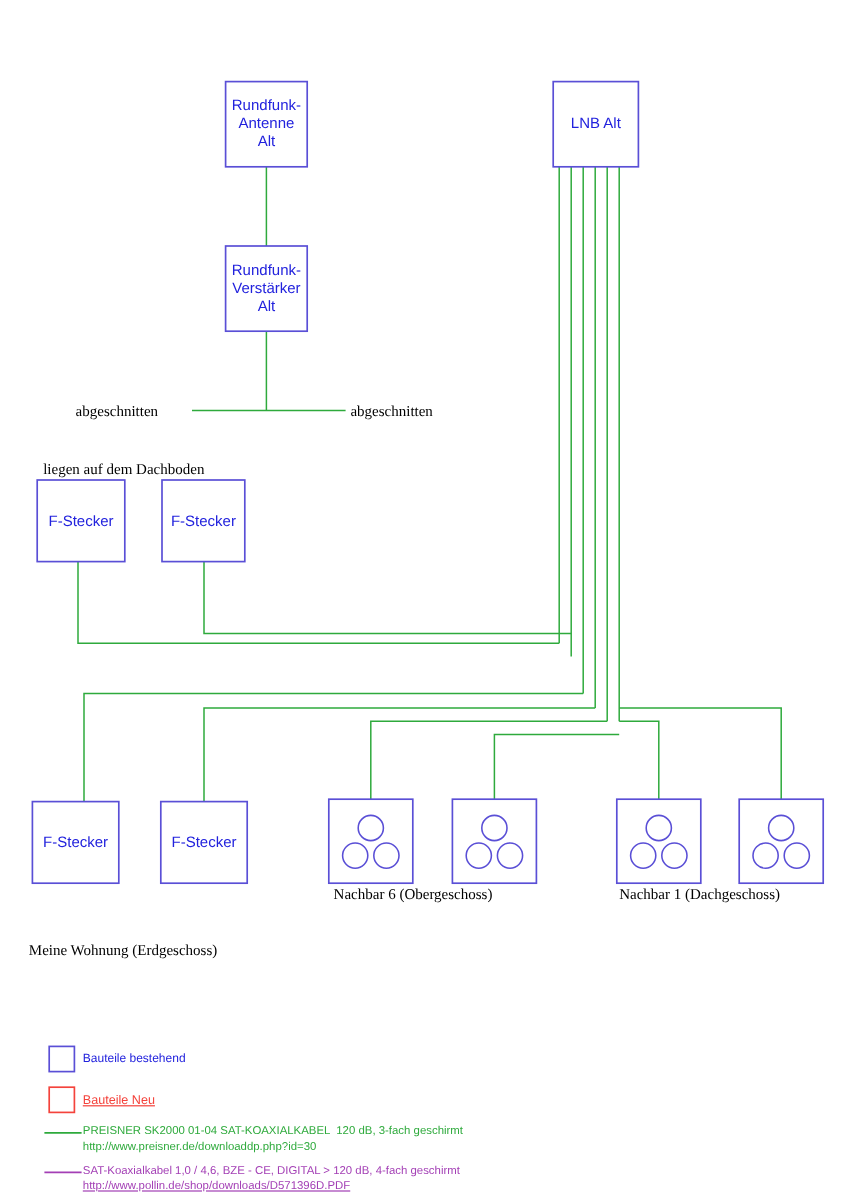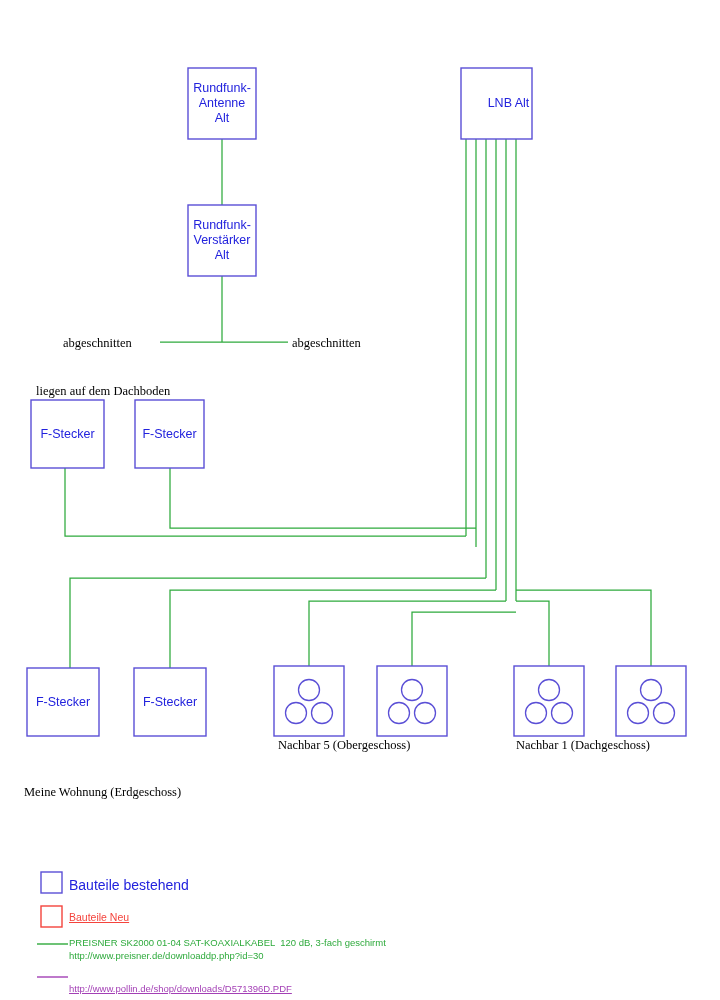--- a/index.html
+++ b/index.html
@@ -74,21 +74,21 @@
     text-align: center;
     font-family: "Liberation Sans", sans-serif;
   }
   .plain-label {
     color: #000000;
     font-size: 12.5px;
     font-family: Liberation Serif, serif;
   }
   .legend-text-blue {
     color: #2222dd;
-    font-size: 14px;
+    font-size: 10px;
   }
   .legend-text-red {
     color: #f4433c;
     font-size: 10.5px;
   }
   .legend-text-green {
     color: #2eaa3c;
     font-size: 9.5px;
   }
   .legend-text-purple {
@@ -190,46 +190,47 @@
   </svg>
 
   <div class="lbl box-label centerer" style="left:188px; top:68px; width:68px; height:71px;">Rundfunk-
 Antenne
 Alt</div>
 
   <div class="lbl box-label centerer" style="left:188px; top:205px; width:68px; height:71px;">Rundfunk-
 Verstärker
 Alt</div>
 
-  <div class="lbl box-label centerer" style="left:461px; top:68px; width:71px; height:71px;margin-left:12px;">LNB Alt</div>
+  <div class="lbl box-label centerer" style="left:461px; top:68px; width:71px; height:71px;">LNB Alt</div>
 
   <div class="lbl box-label centerer" style="left:31px; top:400px; width:73px; height:68px;">F-Stecker</div>
 
   <div class="lbl box-label centerer" style="left:135px; top:400px; width:69px; height:68px;">F-Stecker</div>
 
   <div class="lbl box-label centerer" style="left:27px; top:668px; width:72px; height:68px;">F-Stecker</div>
 
   <div class="lbl box-label centerer" style="left:134px; top:668px; width:72px; height:68px;">F-Stecker</div>
 
   <div class="lbl plain-label" style="left:63px; top:336px;">abgeschnitten</div>
 
   <div class="lbl plain-label" style="left:292px; top:336px;">abgeschnitten</div>
 
   <div class="lbl plain-label" style="left:36px; top:384px;">liegen auf dem Dachboden</div>
 
   <div class="lbl plain-label" style="left:24px; top:738px;margin-top:47px;">Meine Wohnung (Erdgeschoss)</div>
 
-  <div class="lbl plain-label" style="left:278px; top:738px;">Nachbar 5 (Obergeschoss)</div>
+  <div class="lbl plain-label" style="left:278px; top:738px;">Nachbar 6 (Obergeschoss)</div>
 
   <div class="lbl plain-label" style="left:516px; top:738px;">Nachbar 1 (Dachgeschoss)</div>
 
   <div class="lbl legend-text-blue" style="left:69px; top:877px;">Bauteile bestehend</div>
 
   <div class="lbl legend-text-red" style="left:69px; top:911px;text-decoration:underline;">Bauteile Neu</div>
 
   <div class="lbl legend-text-green" style="left:69px; top:937px;">PREISNER SK2000 01-04 SAT-KOAXIALKABEL  120 dB, 3-fach geschirmt</div>
 
   <div class="lbl legend-text-green" style="left:69px; top:950px;">http://www.preisner.de/downloaddp.php?id=30</div>
 
+  <div class="lbl legend-text-purple" style="left:69px; top:970px;">SAT-Koaxialkabel 1,0 / 4,6, BZE - CE, DIGITAL &gt; 120 dB, 4-fach geschirmt</div>
 
   <div class="lbl legend-text-purple" style="left:69px; top:983px;text-decoration:underline;">http://www.pollin.de/shop/downloads/D571396D.PDF</div>
 
 </div>
 
 </body></html>

